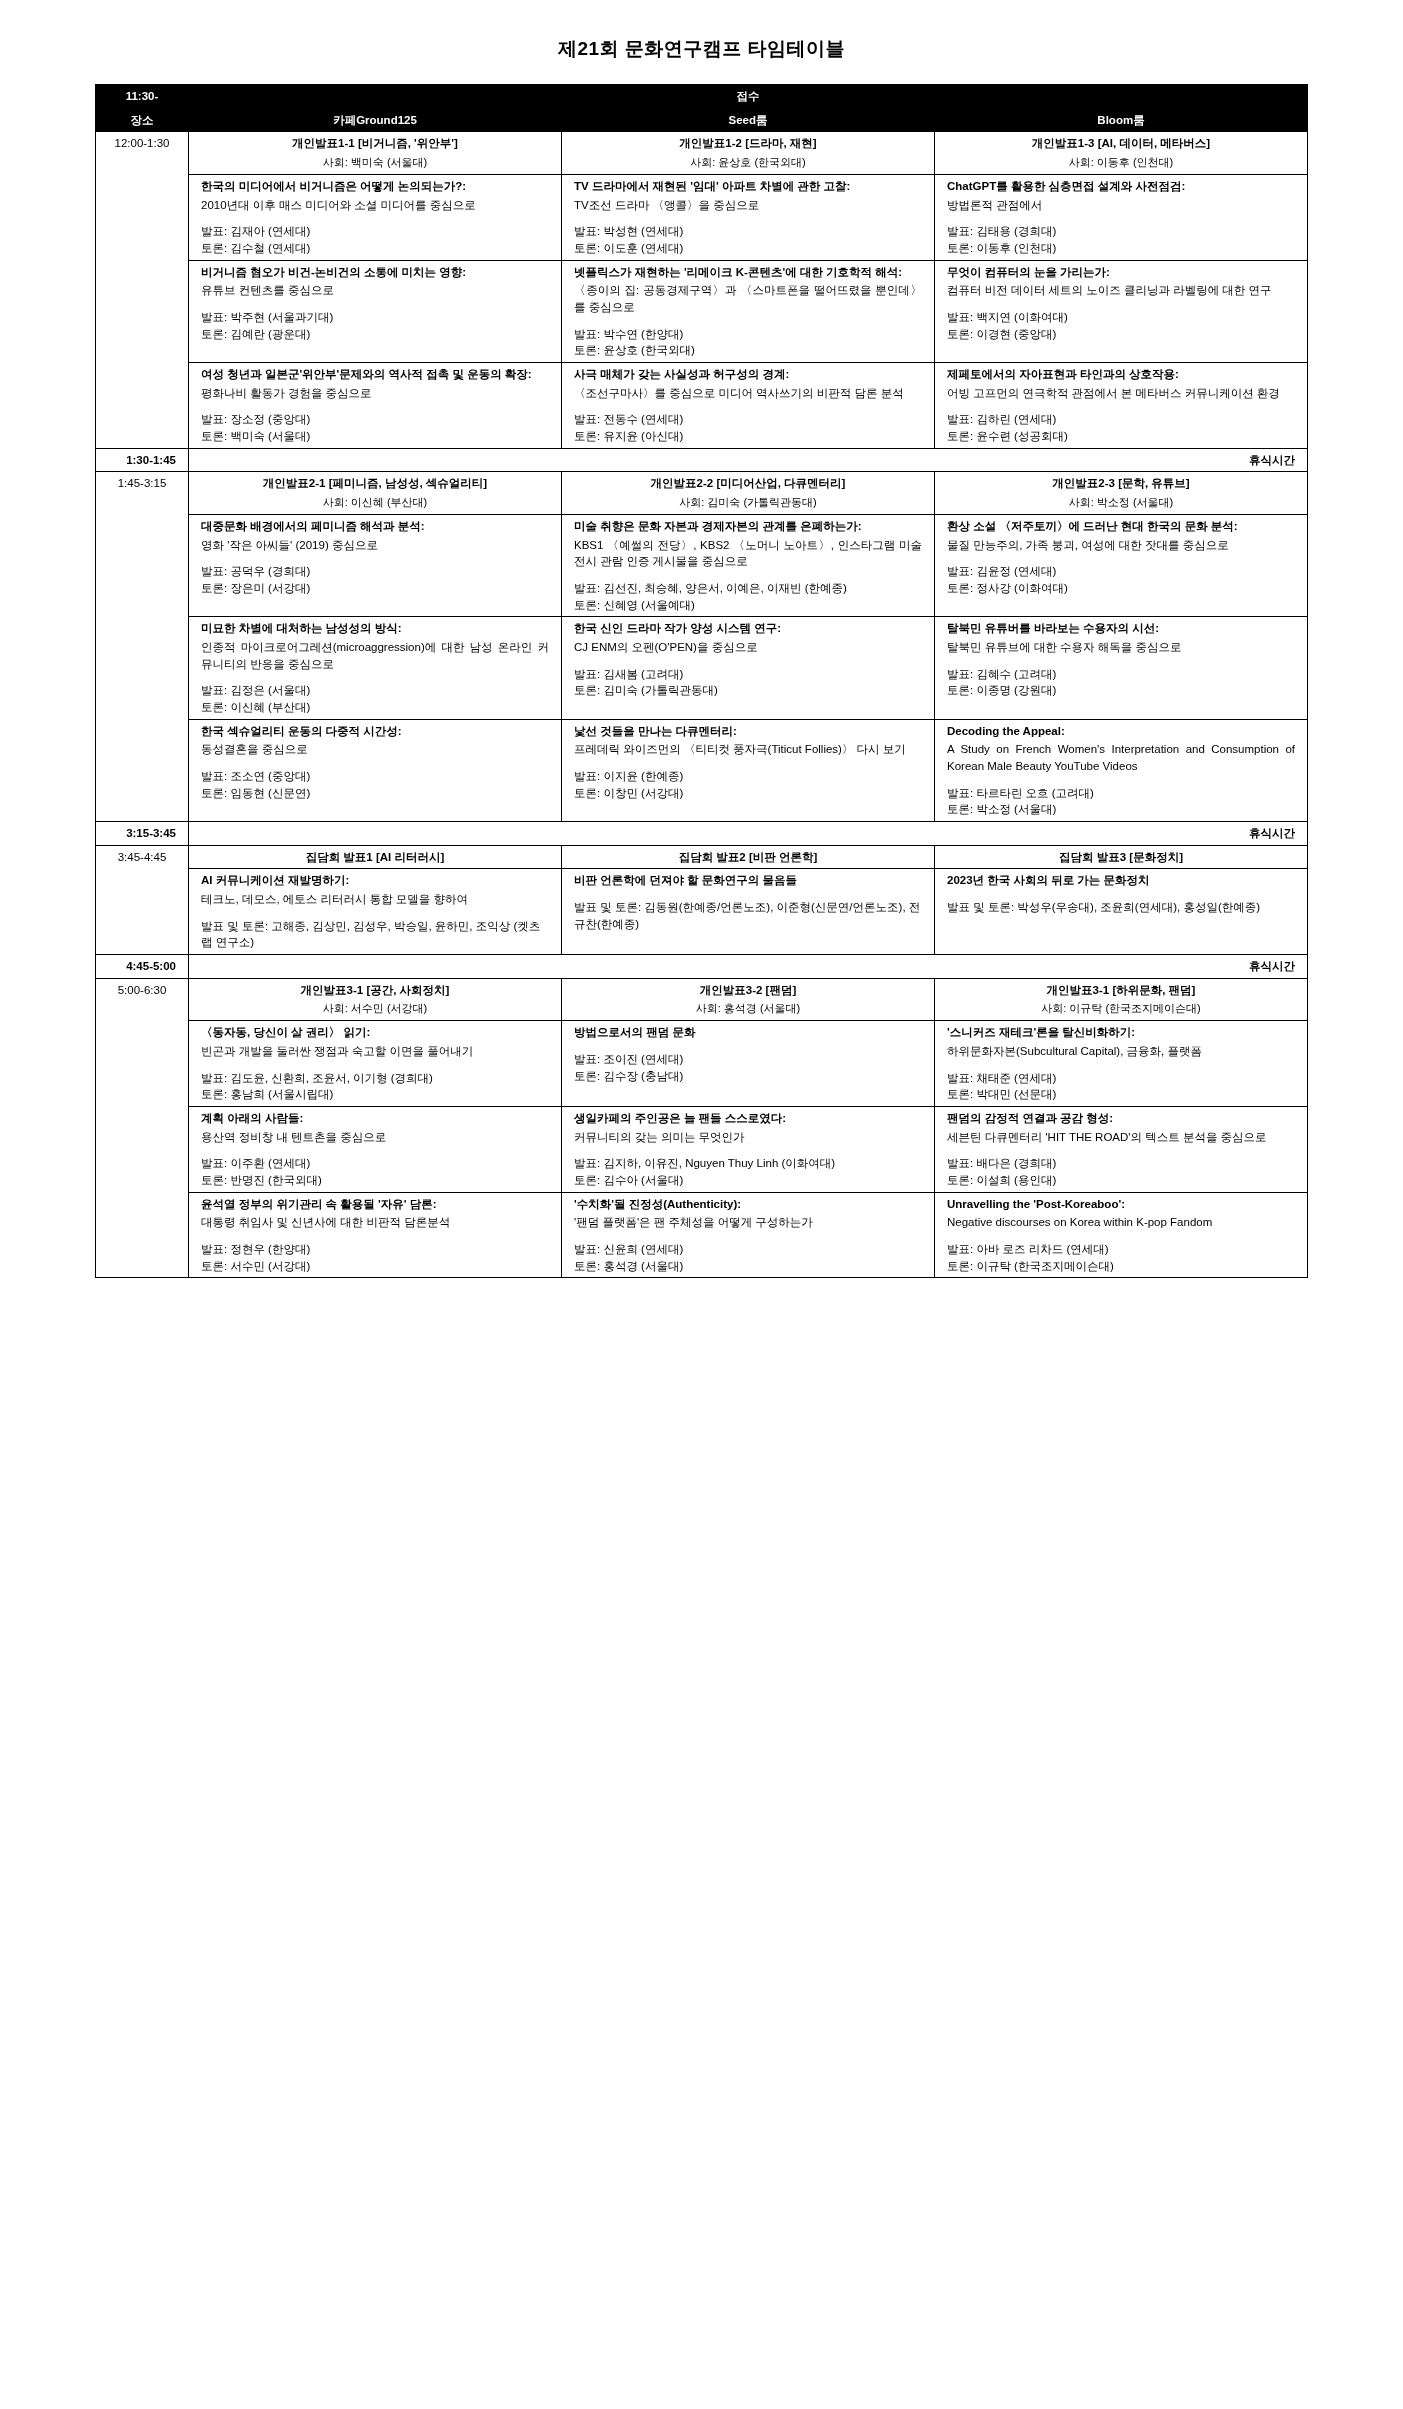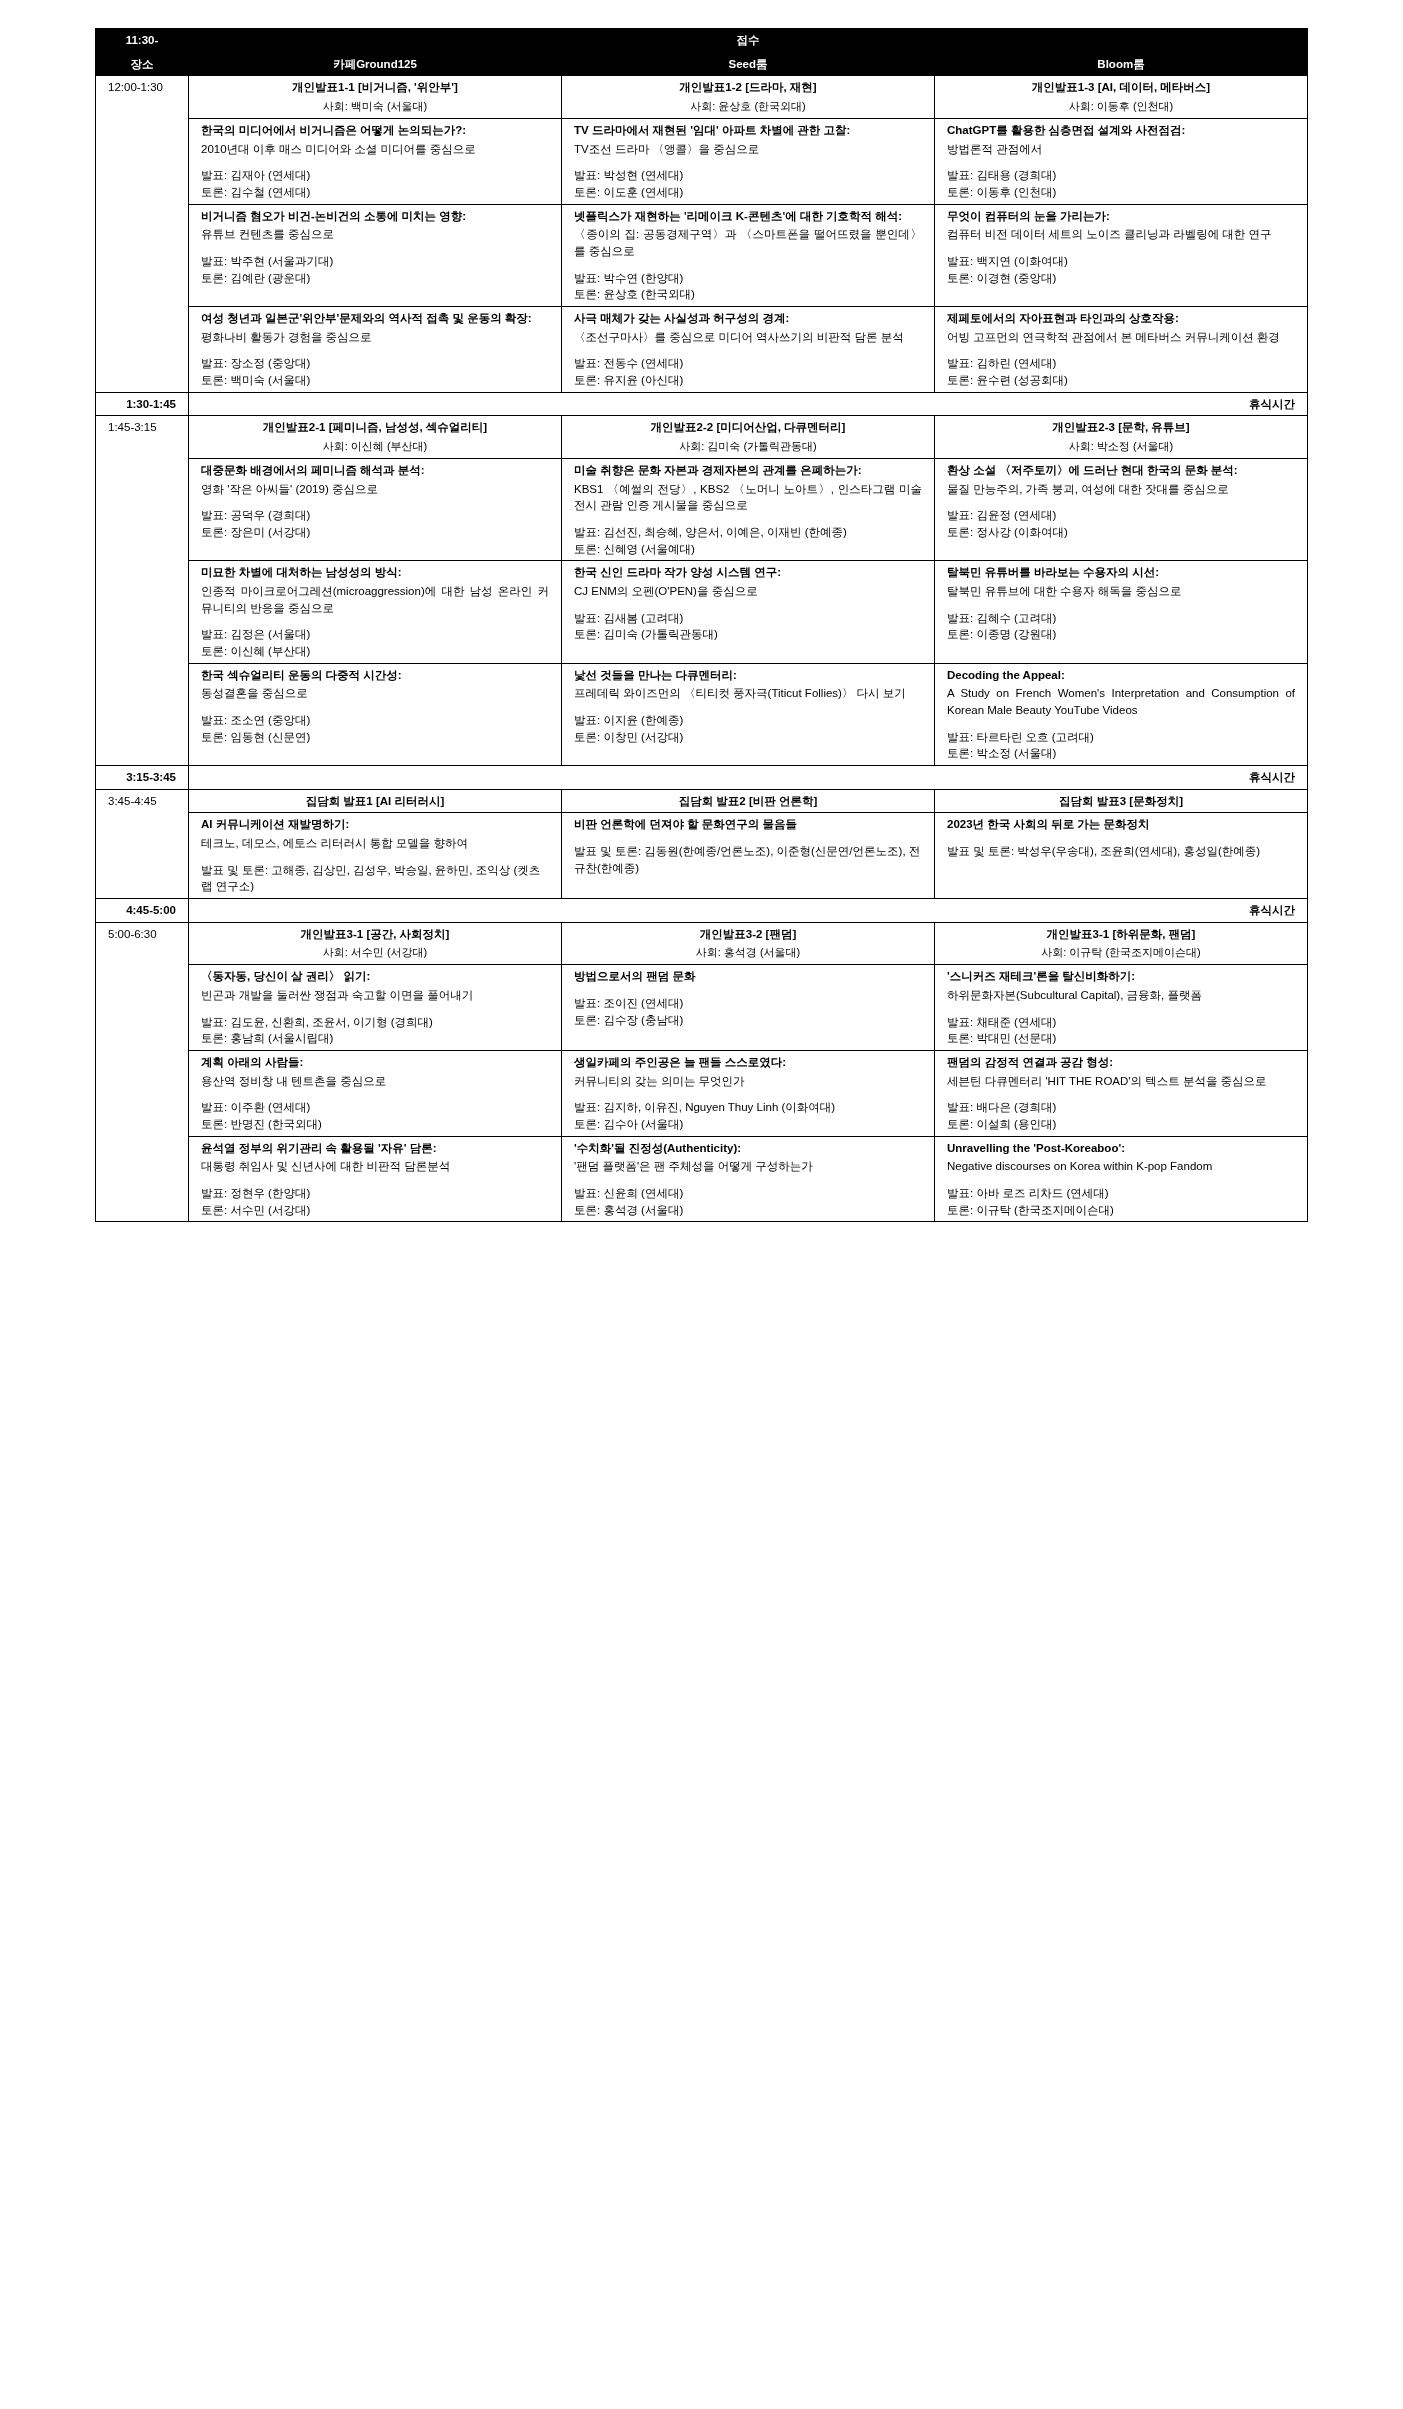--- a/index.html
+++ b/index.html
@@ -3,37 +3,38 @@
 <meta charset="utf-8">
 <style>
   html,body{margin:0;padding:0;background:#ffffff;}
   body{font-family:"Liberation Sans","DejaVu Sans",sans-serif;color:#000;}
   .page{width:1403px;min-height:2409px;position:relative;box-sizing:border-box;padding:28px 95px 30px 95px;}
   h1.title{font-size:19px;font-weight:bold;text-align:center;margin:8px 0 22px 0;letter-spacing:0.5px;}
   table.tt{border-collapse:collapse;width:1213px;table-layout:fixed;}
   table.tt td{border:1px solid #000;vertical-align:top;padding:3px 12px;font-size:11.5px;line-height:1.45;}
   .col-time{width:93px;}
   .col-s{width:auto;}
-  .timecell{vertical-align:middle;font-size:12px;}
+  .timecell{text-align:center;vertical-align:middle;font-size:12px;}
   .blackrow td{background:#000;color:#fff;text-align:center;font-weight:bold;font-size:12px;padding:3px 4px;}
   .breakrow td{text-align:right;font-weight:bold;font-size:12px;padding:3px;}
   .sessionhead{text-align:center;font-weight:bold;font-size:12px;border-bottom:1px dashed #000 !important;padding-bottom:4px;}
   .sessionhead .chair{font-weight:normal;font-size:11px;display:block;margin-top:3px;}
   .cell .t{font-weight:bold;display:block;margin-bottom:2px;}
   .cell .d{display:block;text-align:justify;}
   .cell .pres{display:block;margin-top:10px;}
   .cell .disc{display:block;}
   .cell-dashed{border-bottom:1px dashed #000 !important;}
   .nb-bottom{border-bottom:none !important;}
   .just{text-align:justify;}
 </style>
 </head>
 <body>
 
 <div class="page">
+  <h1 class="title">제21회 문화연구캠프 타임테이블</h1>
 
   <table class="tt">
     <colgroup>
       <col class="col-time">
         <col class="col-s">
         <col class="col-s">
         <col class="col-s">
     </colgroup>
     <tbody>
 

